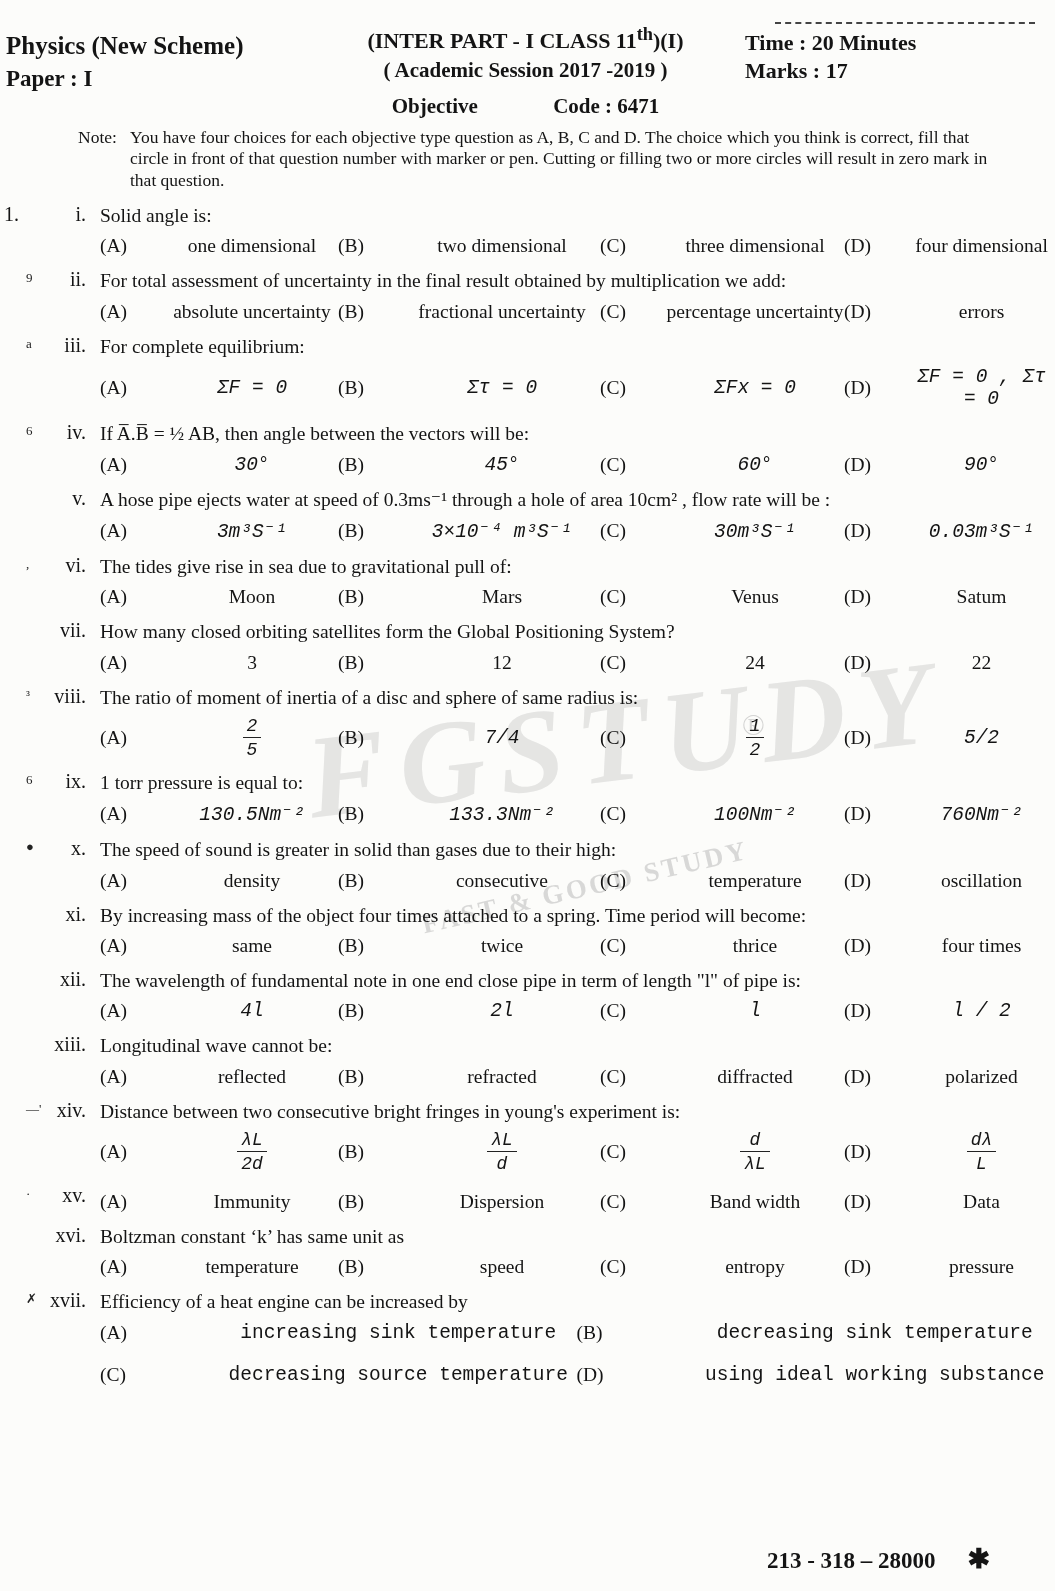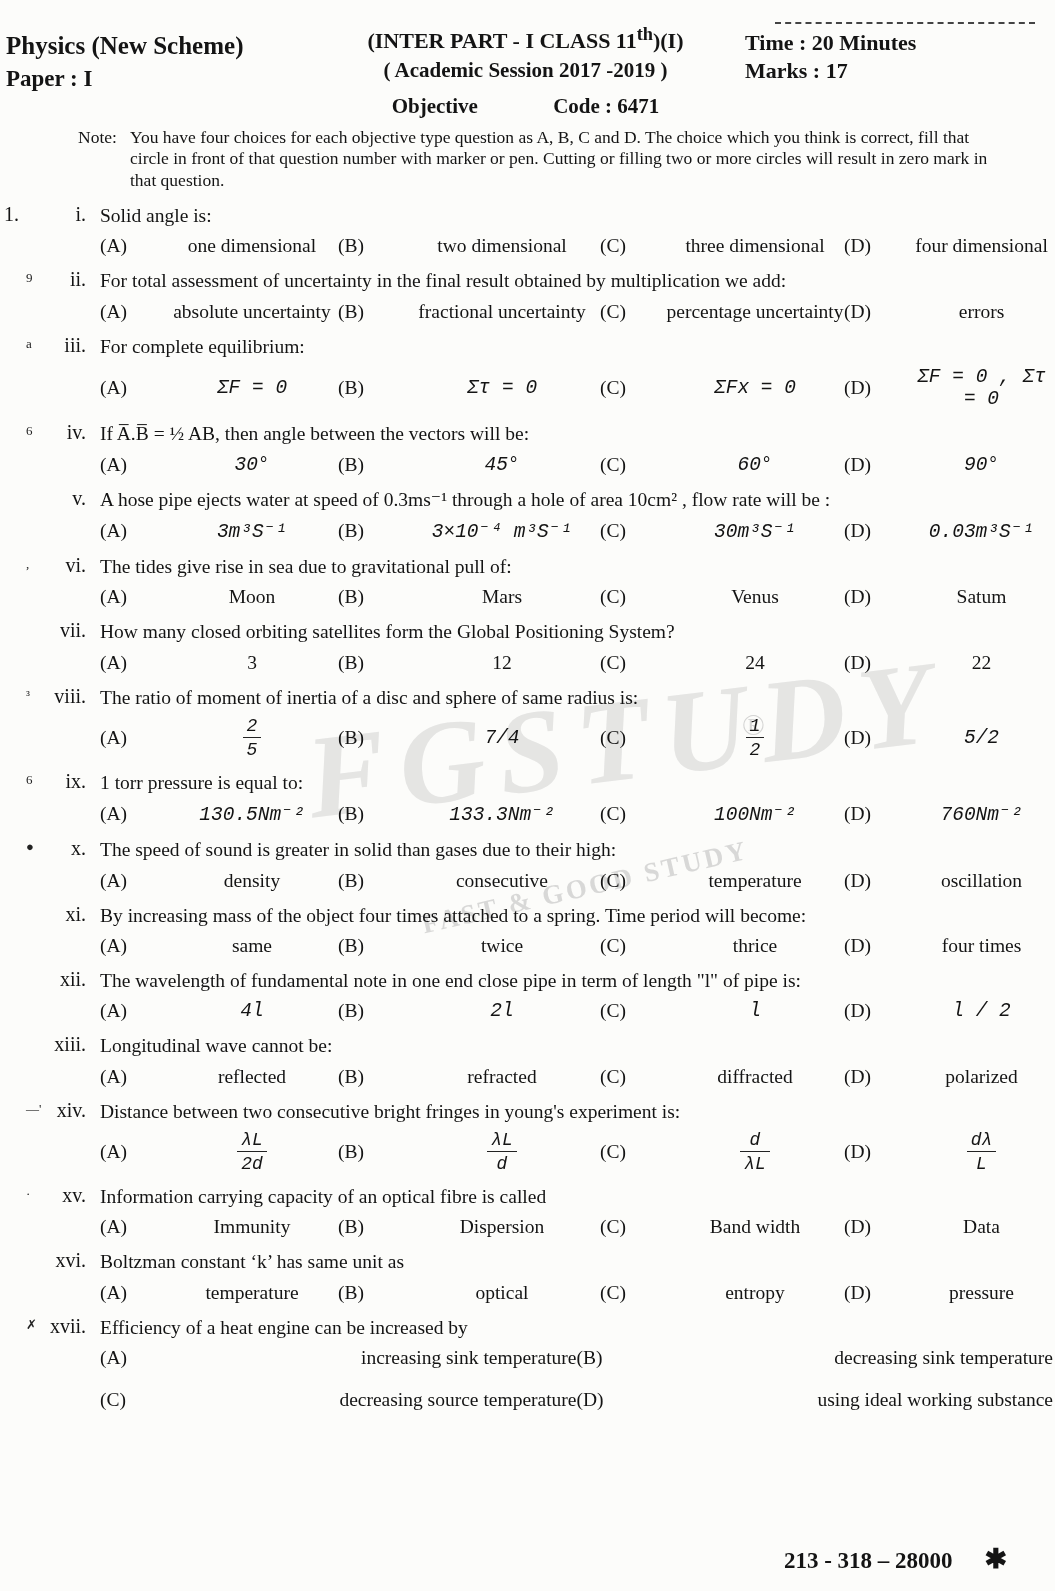--- a/index.html
+++ b/index.html
@@ -35,34 +35,34 @@
   .roman{display:inline-block;}
   .content{padding-right:2px;}
   .stem{font-size:19.5px;line-height:1.3;}
   .options{display:grid;margin-top:7px;align-items:center;
     grid-template-columns:66px 172px 66px 196px 66px 178px 66px 1fr;
     font-size:19.5px;}
   .opt-label{text-align:left;}
   .opt-value{text-align:center;}
   .question.math .opt-value{font-style:italic;font-family:Liberation Mono, monospace;}
   .question.two-col .options{grid-template-columns:120px 1fr 120px 1fr;row-gap:20px;}
-  .question.two-col .opt-value{text-align:right;font-style:normal;}
+  .question.two-col .opt-value{text-align:center;font-style:normal;font-family:Liberation Mono, monospace;}
   .frac{display:inline-block;vertical-align:middle;text-align:center;line-height:1;}
   .frac .num{display:block;font-size:18px;padding:0 4px 2px;}
   .frac .den{display:block;font-size:18px;border-top:1.5px solid #222;padding:3px 4px 0;}
   
   .wm{position:absolute;pointer-events:none;white-space:nowrap;z-index:0;}
   .wm-brand{left:305px;top:672px;font-size:118px;font-style:italic;font-weight:700;
     letter-spacing:14px;color:rgba(175,175,175,0.30);transform:rotate(-7deg);}
   .wm-tag{left:418px;top:872px;font-size:27px;font-weight:700;letter-spacing:3px;
     color:rgba(178,178,178,0.48);transform:rotate(-13deg);}
   .wm-reg{left:742px;top:708px;font-size:30px;color:rgba(178,178,178,0.55);}
   .header,.questions,.footer{position:relative;z-index:1;}
   
-  .footer{position:absolute;right:48px;bottom:16px;font-size:23px;font-weight:700;}
+  .footer{position:absolute;right:65px;bottom:16px;font-size:23px;font-weight:700;}
   .footer .star{font-size:27px;margin-left:26px;}
 </style>
 </head>
 <body>
 
 <div class="wm wm-brand">FGSTUDY</div>
 <div class="wm wm-tag">FAST &amp; GOOD STUDY</div>
 <div class="wm wm-reg">®</div>
 
 <div class="header">
@@ -386,21 +386,20 @@
     </div>
   </div>
 
   <div class="question">
     <div class="gutter">
       <span class="qnum"></span>
       <span class="margin-mark">·</span>
       <span class="roman">xv.</span>
     </div>
     <div class="content">
-      <div class="stem">Information carrying capacity of an optical fibre is called</div>
       <div class="options">
           <span class="opt-label">(A)</span>
           <span class="opt-value">Immunity</span>
           <span class="opt-label">(B)</span>
           <span class="opt-value">Dispersion</span>
           <span class="opt-label">(C)</span>
           <span class="opt-value">Band width</span>
           <span class="opt-label">(D)</span>
           <span class="opt-value">Data</span>
         </div>
@@ -412,21 +411,21 @@
       <span class="qnum"></span>
       <span class="margin-mark"></span>
       <span class="roman">xvi.</span>
     </div>
     <div class="content">
       <div class="stem">Boltzman constant ‘k’  has same unit as</div>
       <div class="options">
           <span class="opt-label">(A)</span>
           <span class="opt-value">temperature</span>
           <span class="opt-label">(B)</span>
-          <span class="opt-value">optical</span>
+          <span class="opt-value">speed</span>
           <span class="opt-label">(C)</span>
           <span class="opt-value">entropy</span>
           <span class="opt-label">(D)</span>
           <span class="opt-value">pressure</span>
         </div>
     </div>
   </div>
 
   <div class="question two-col">
     <div class="gutter">

